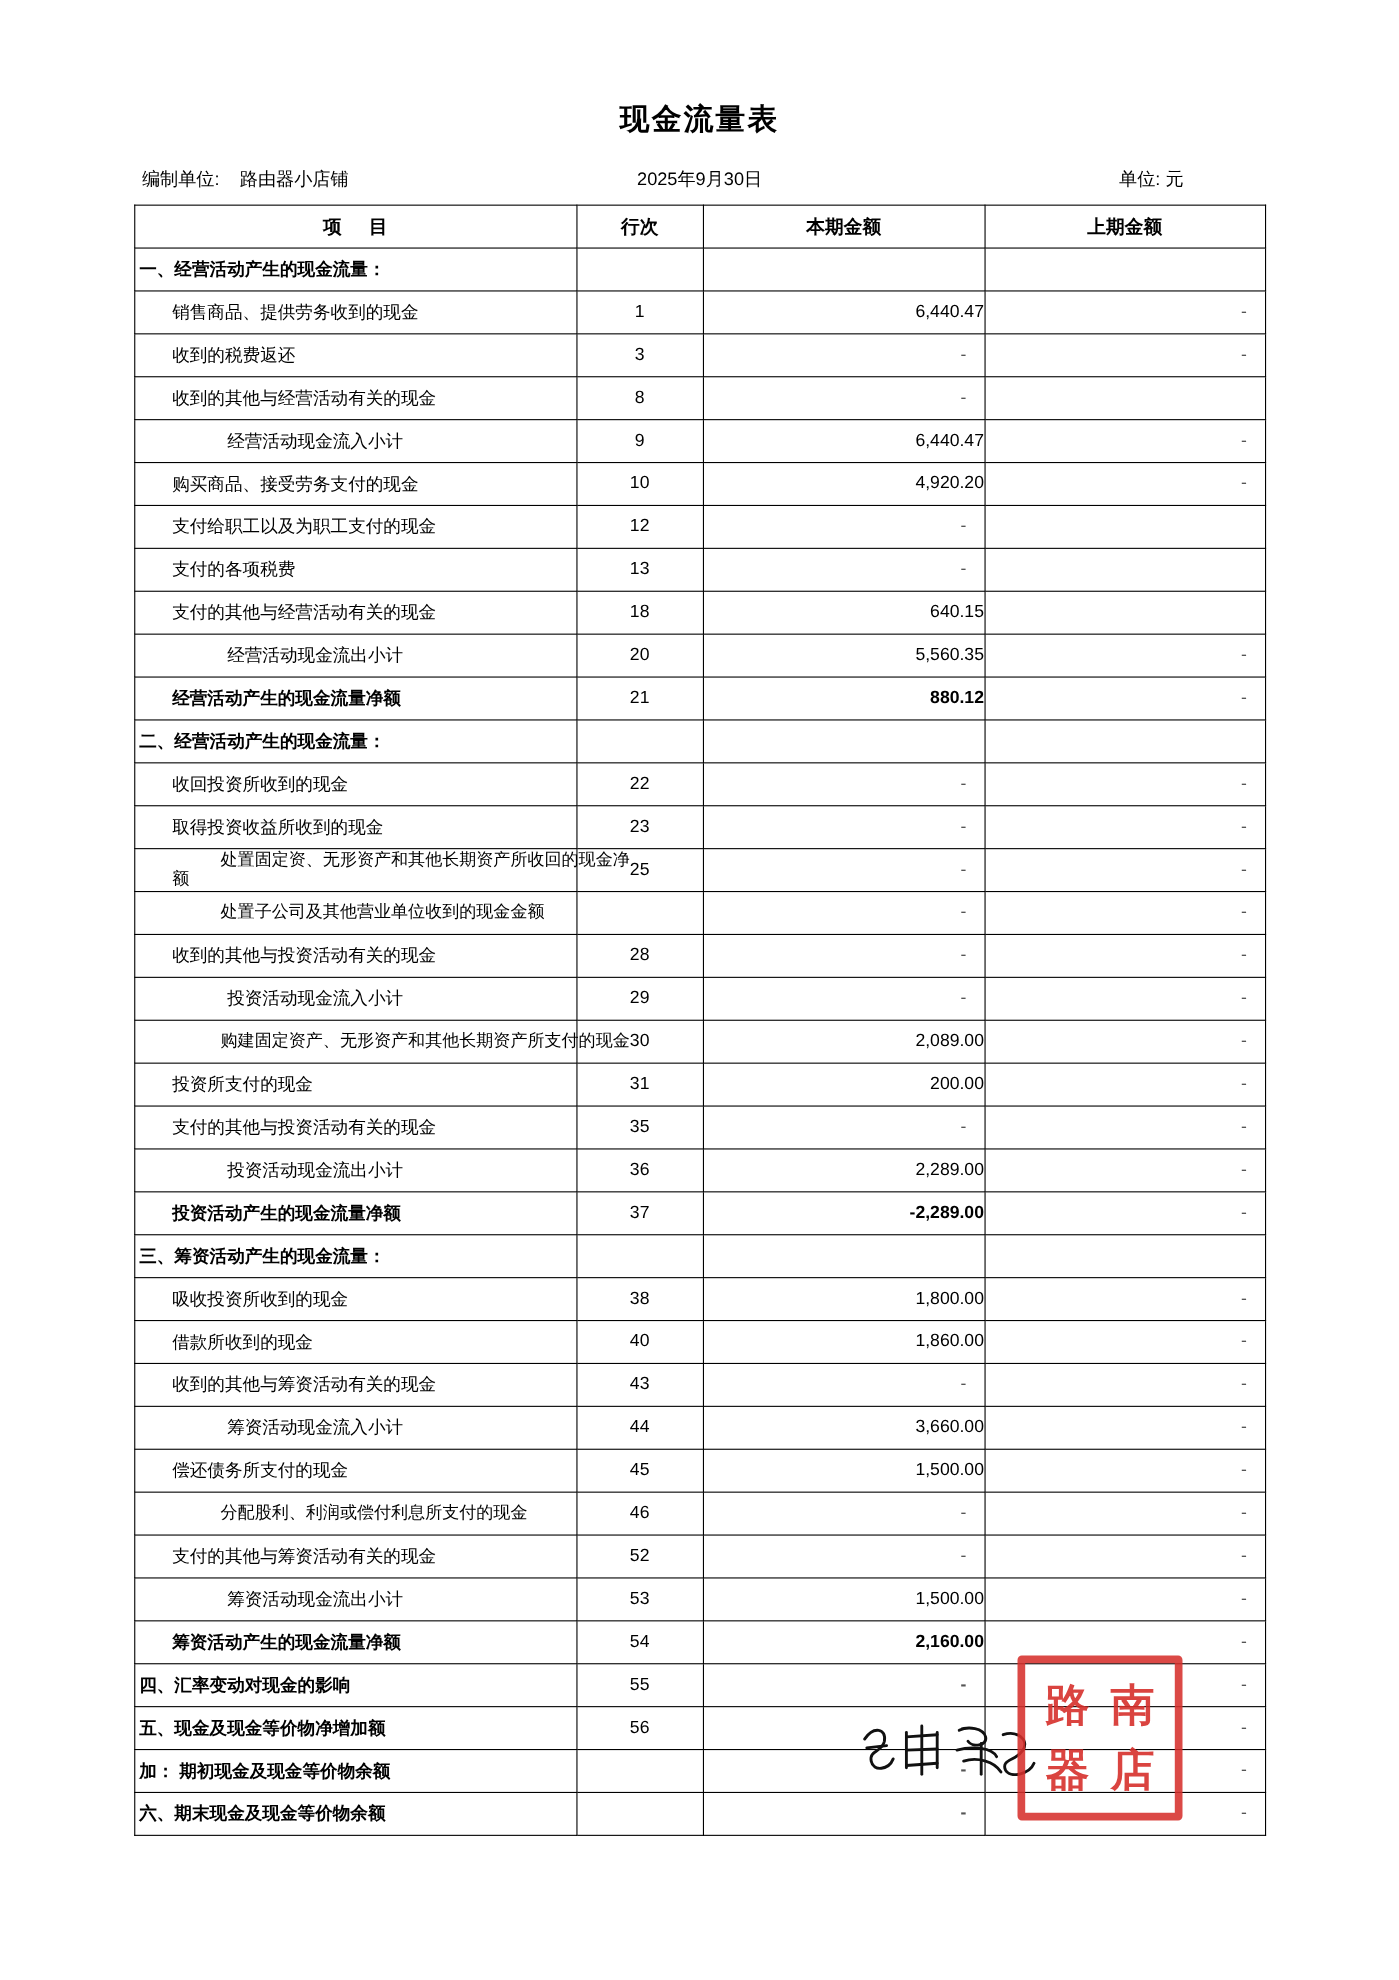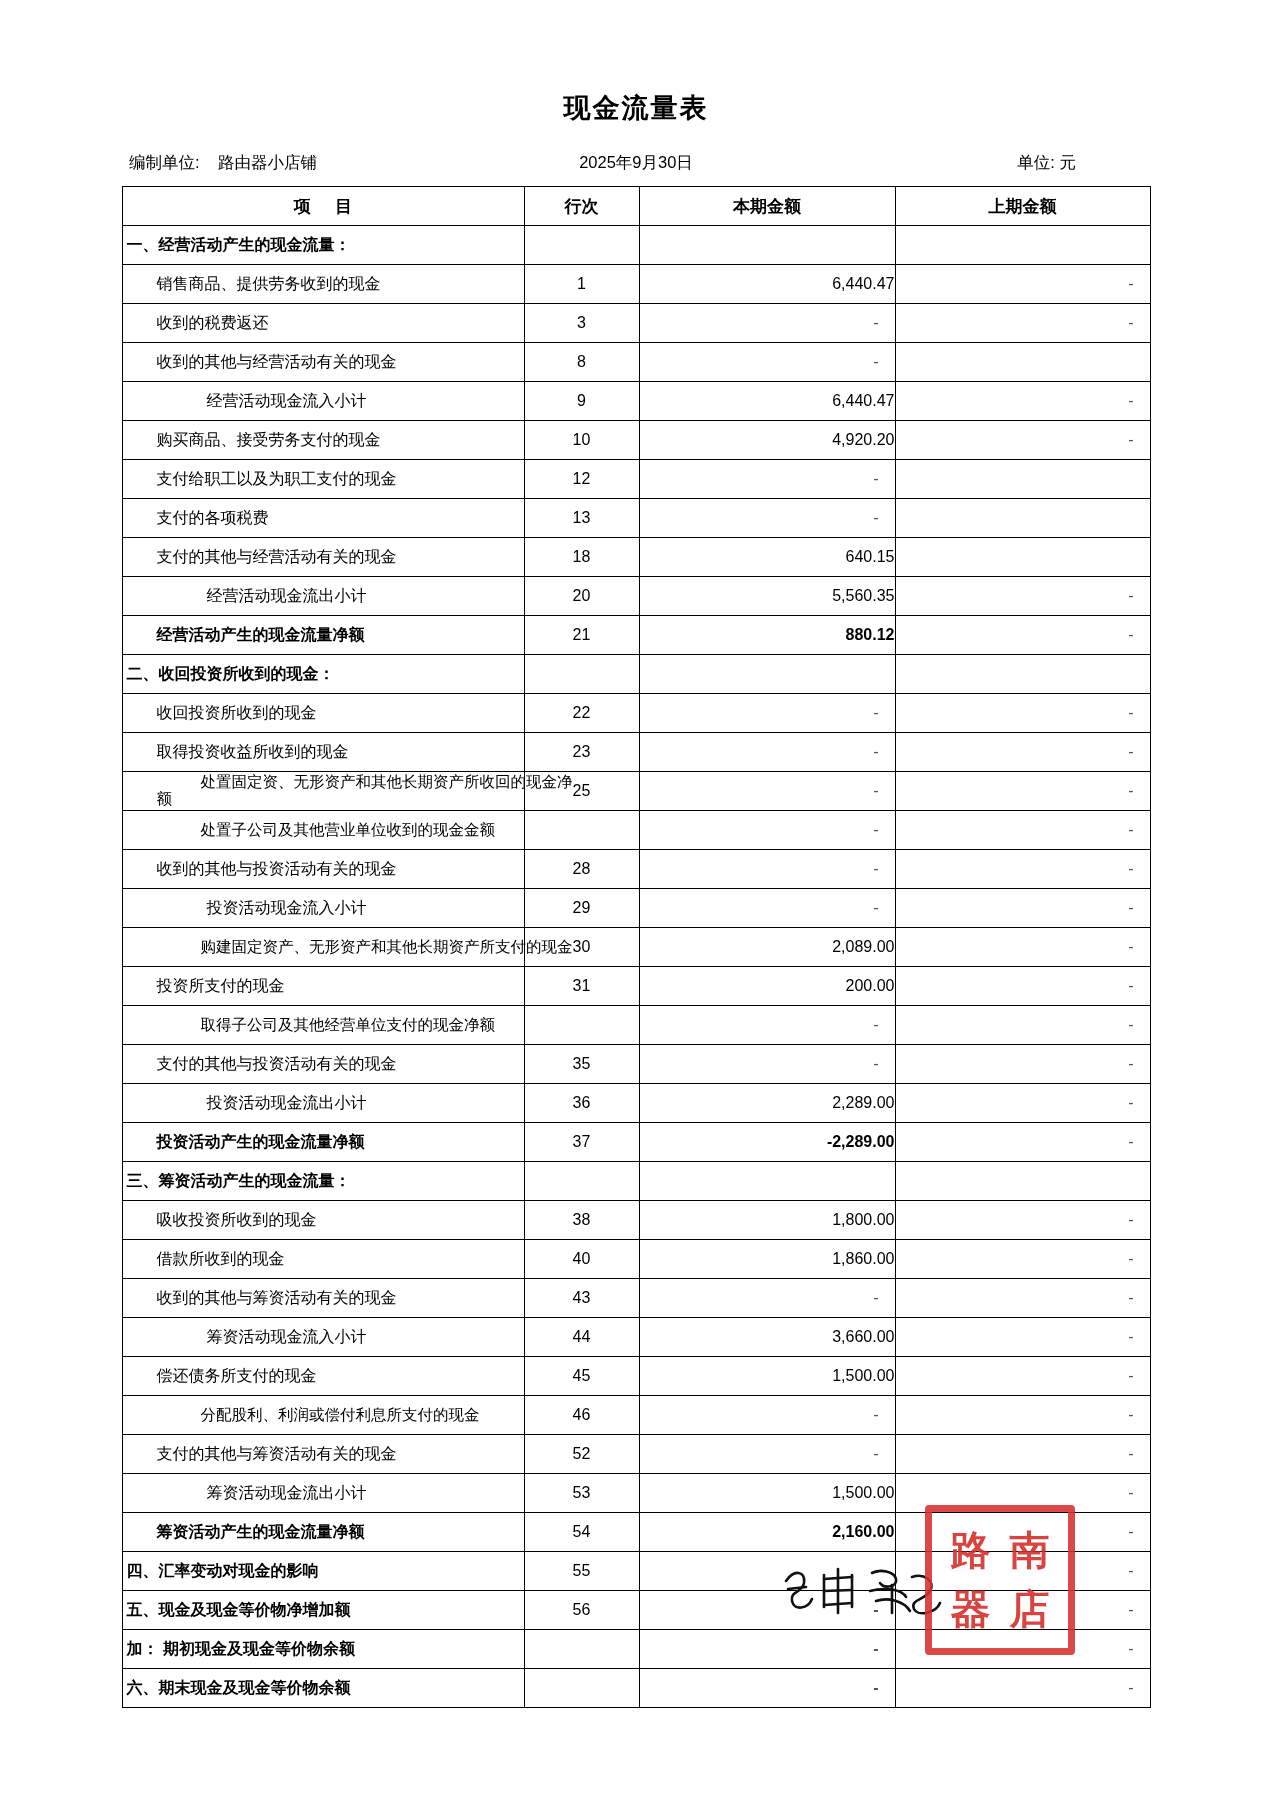--- a/index.html
+++ b/index.html
@@ -215,21 +215,21 @@
           <td class="amt">5,560.35</td>
           <td class="amt dash">-</td>
         </tr>
         <tr>
           <td class="item lvb"><span class="t">经营活动产生的现金流量净额</span></td>
           <td class="num">21</td>
           <td class="amt bold">880.12</td>
           <td class="amt dash">-</td>
         </tr>
         <tr>
-          <td class="item lv0"><span class="t">二、收回投资所收到的现金：</span></td>
+          <td class="item lv0"><span class="t">二、经营活动产生的现金流量：</span></td>
           <td class="num"></td>
           <td class="amt"></td>
           <td class="amt"></td>
         </tr>
         <tr>
           <td class="item lv1"><span class="t">收回投资所收到的现金</span></td>
           <td class="num">22</td>
           <td class="amt dash">-</td>
           <td class="amt dash">-</td>
         </tr>
@@ -272,28 +272,20 @@
             <span class="t">购建固定资产、无形资产和其他长期资产所支付的现金</span>
           </td>
           <td class="num">30</td>
           <td class="amt">2,089.00</td>
           <td class="amt dash">-</td>
         </tr>
         <tr>
           <td class="item lv1"><span class="t">投资所支付的现金</span></td>
           <td class="num">31</td>
           <td class="amt">200.00</td>
-          <td class="amt dash">-</td>
-        </tr>
-        <tr>
-          <td class="item lv1 wrap2">
-            <span class="t">取得子公司及其他经营单位支付的现金净额</span>
-          </td>
-          <td class="num"></td>
-          <td class="amt dash">-</td>
           <td class="amt dash">-</td>
         </tr>
         <tr>
           <td class="item lv1"><span class="t">支付的其他与投资活动有关的现金</span></td>
           <td class="num">35</td>
           <td class="amt dash">-</td>
           <td class="amt dash">-</td>
         </tr>
         <tr>
           <td class="item lv2"><span class="t">投资活动现金流出小计</span></td>

